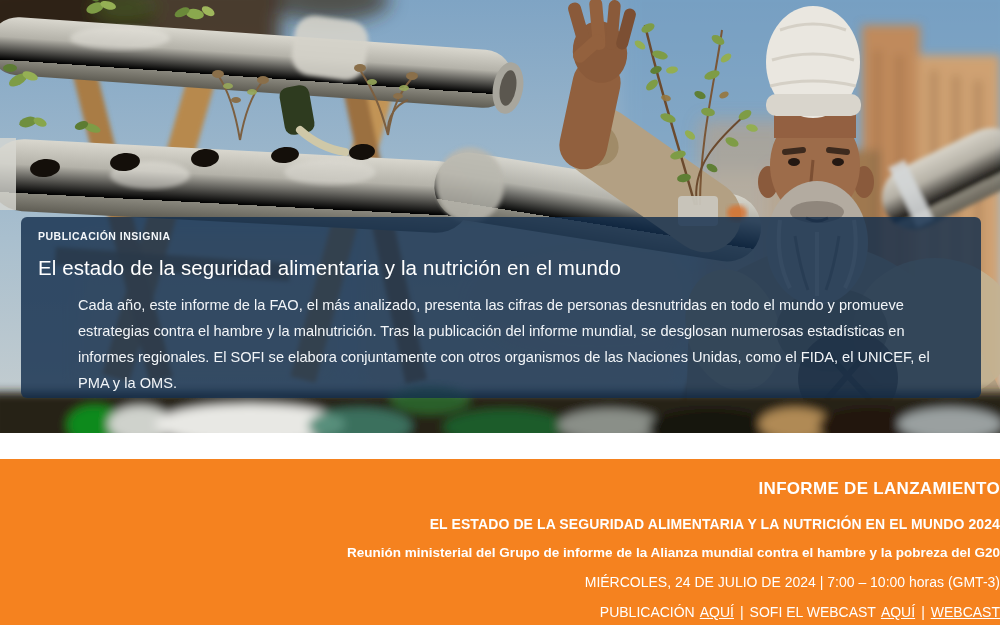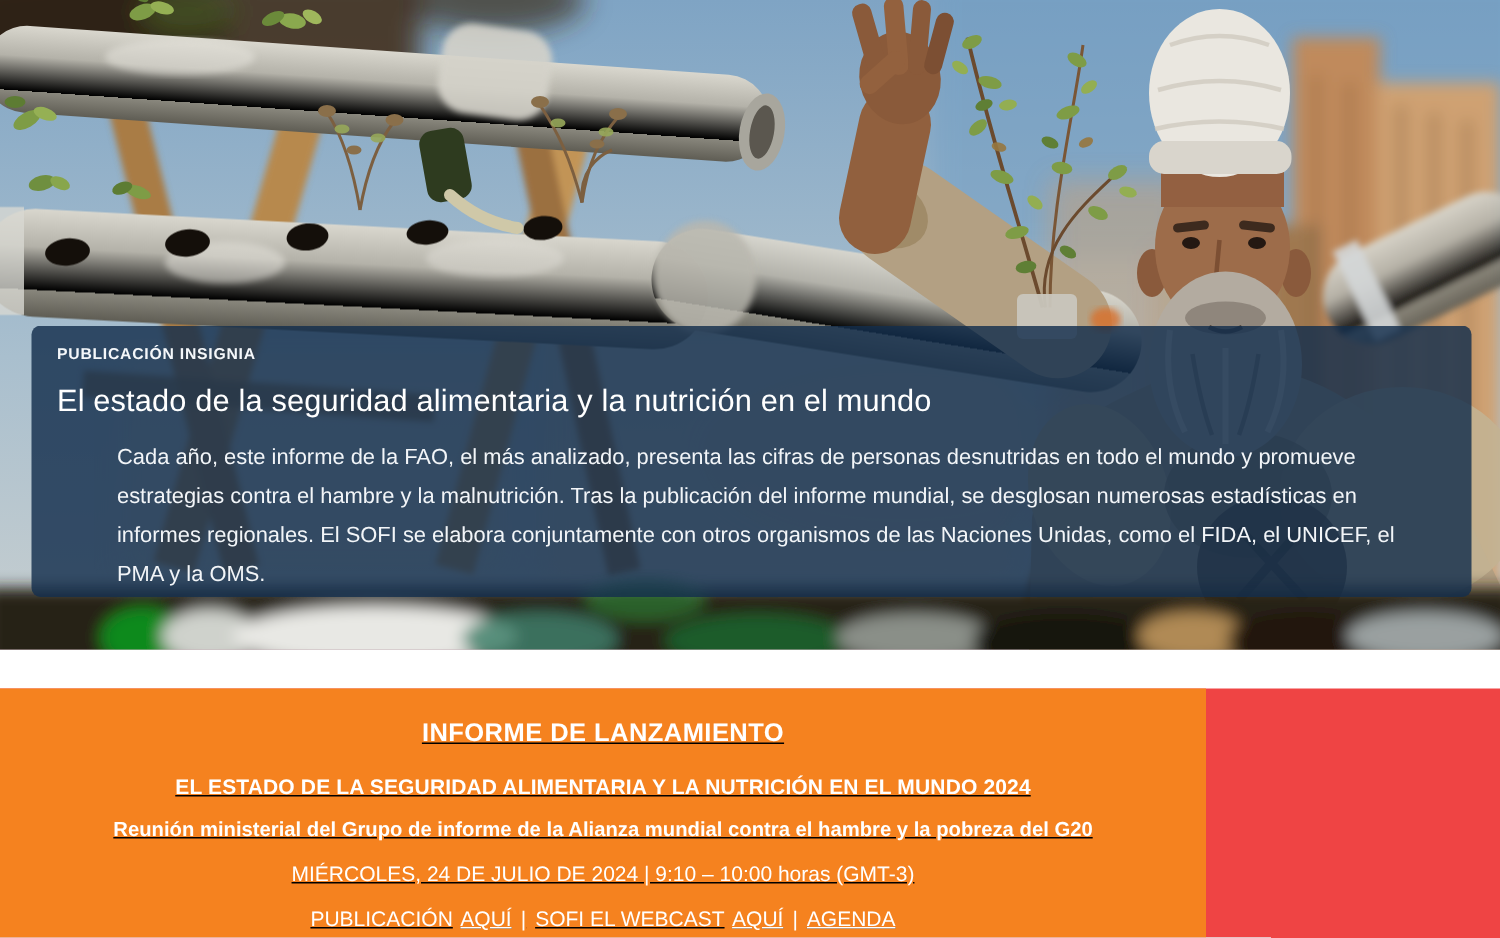--- a/index.html
+++ b/index.html
@@ -1,18 +1,18 @@
 <!DOCTYPE html>
 <html><head>
 <meta charset="utf-8">
 <style>
   * { margin:0; padding:0; box-sizing:border-box; }
   html,body { width:1000px; height:625px; overflow:hidden; background:#fff; }
   body { font-family:"Liberation Sans", sans-serif; }
-  .page { position:relative; width:1000px; height:625px; background:#ef4444;text-decoration:underline; }
+  .page { position:relative; width:1000px; height:625px; background:#0f766e; }
 
   
   .hero { position:relative; width:1000px; height:433px; overflow:hidden; background:#9ab3c6; }
   .hero svg { position:absolute; top:0; left:0; display:block; }
 
   .overlay-card{
     position:absolute; left:21px; top:217px; width:960px; height:181px;
     background:rgba(19,46,77,0.82);
     border-radius:6px;
     padding:13px 18px 10px 17px;
@@ -27,22 +27,22 @@
   }
   .overlay-desc{
     margin-top:12px; font-size:14.6px; line-height:26px; font-weight:400; color:#f2f5f8;margin-left:40px;
   }
 
   
   .white-gap { width:1000px; height:26px; background:#ffffff; }
 
   
   .banner{
-    width:804px; height:166px; background:#F5821F; color:#ffffff;
-    text-align:center; padding-top:20px;
+    width:1000px; height:166px; background:#F5821F; color:#ffffff;
+    text-align:right; padding-top:20px;
   }
   .banner-title{ font-size:17px; font-weight:bold; letter-spacing:0.3px; }
   .banner-line1{ margin-top:17px; font-size:14px; font-weight:bold; letter-spacing:0.1px; }
   .banner-line2{ margin-top:13px; font-size:13.5px; font-weight:bold; }
   .banner-schedule{ margin-top:14px; font-size:14px; font-weight:400; }
   .banner-links{ margin-top:14px; font-size:14px; font-weight:400; }
   .banner-links a{ color:#ffffff; text-decoration:underline; cursor:pointer; }
   .banner-links .sep{ margin:0 6px; }
   .banner-links .lbl{ margin-right:5px; }
 </style>
@@ -316,19 +316,19 @@
       <div class="overlay-desc">Cada año, este informe de la FAO, el más analizado, presenta las cifras de personas desnutridas en todo el mundo y promueve estrategias contra el hambre y la malnutrición. Tras la publicación del informe mundial, se desglosan numerosas estadísticas en informes regionales. El SOFI se elabora conjuntamente con otros organismos de las Naciones Unidas, como el FIDA, el UNICEF, el PMA y la OMS.</div>
     </div>
   </div>
 
   <div class="white-gap"></div>
 
   <div class="banner">
     <div class="banner-title">INFORME DE LANZAMIENTO</div>
     <div class="banner-line1">EL ESTADO DE LA SEGURIDAD ALIMENTARIA Y LA NUTRICIÓN EN EL MUNDO 2024</div>
     <div class="banner-line2">Reunión ministerial del Grupo de informe de la Alianza mundial contra el hambre y la pobreza del G20</div>
-    <div class="banner-schedule">MIÉRCOLES, 24 DE JULIO DE 2024 | 9:10 – 10:00 horas (GMT-3)</div>
+    <div class="banner-schedule">MIÉRCOLES, 24 DE JULIO DE 2024 | 7:00 – 10:00 horas (GMT-3)</div>
     <div class="banner-links">
-      <span class="lbl">PUBLICACIÓN</span><a href="#">AQUÍ</a><span class="sep">|</span><span class="lbl">SOFI EL WEBCAST</span><a href="#">AQUÍ</a><span class="sep">|</span><a href="#">AGENDA</a>
+      <span class="lbl">PUBLICACIÓN</span><a href="#">AQUÍ</a><span class="sep">|</span><span class="lbl">SOFI EL WEBCAST</span><a href="#">AQUÍ</a><span class="sep">|</span><a href="#">WEBCAST</a>
     </div>
   </div>
 
 </div>
 
 </body></html>

